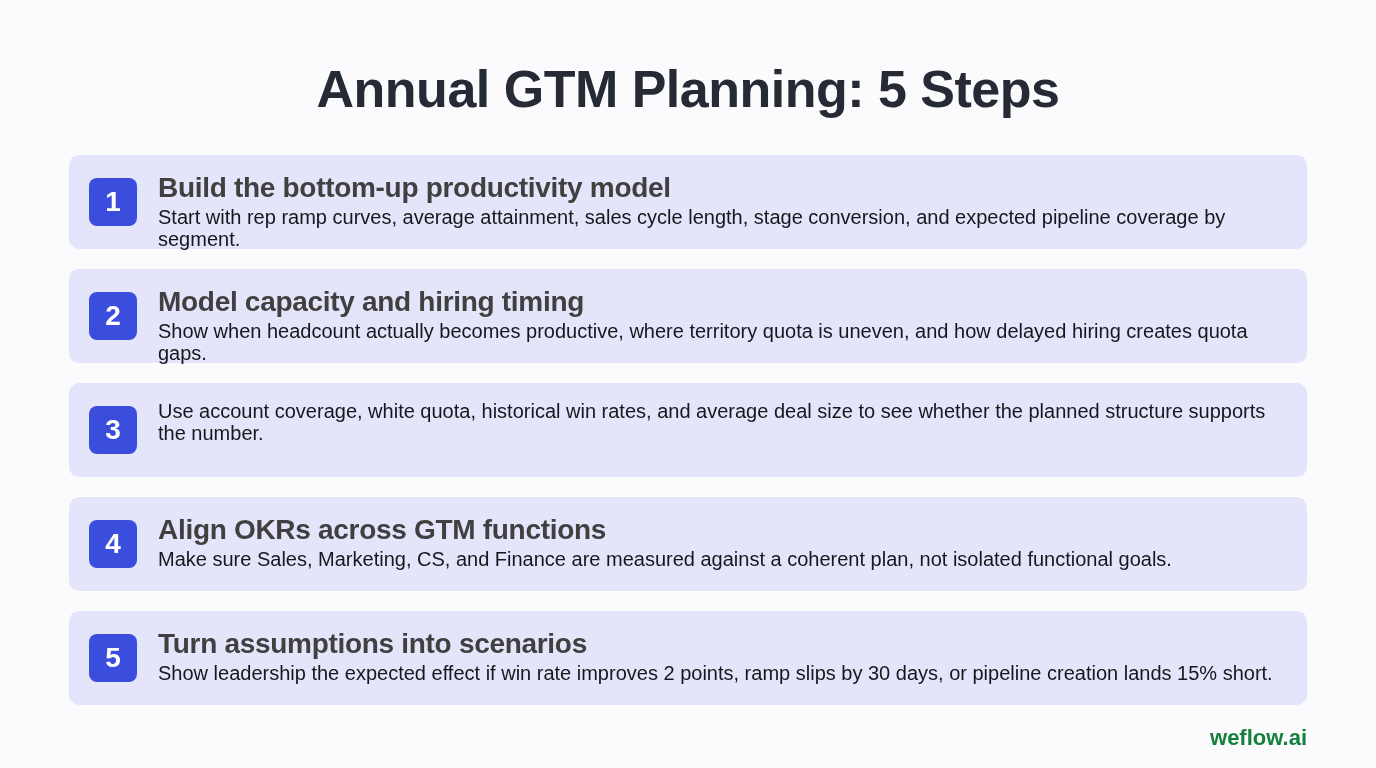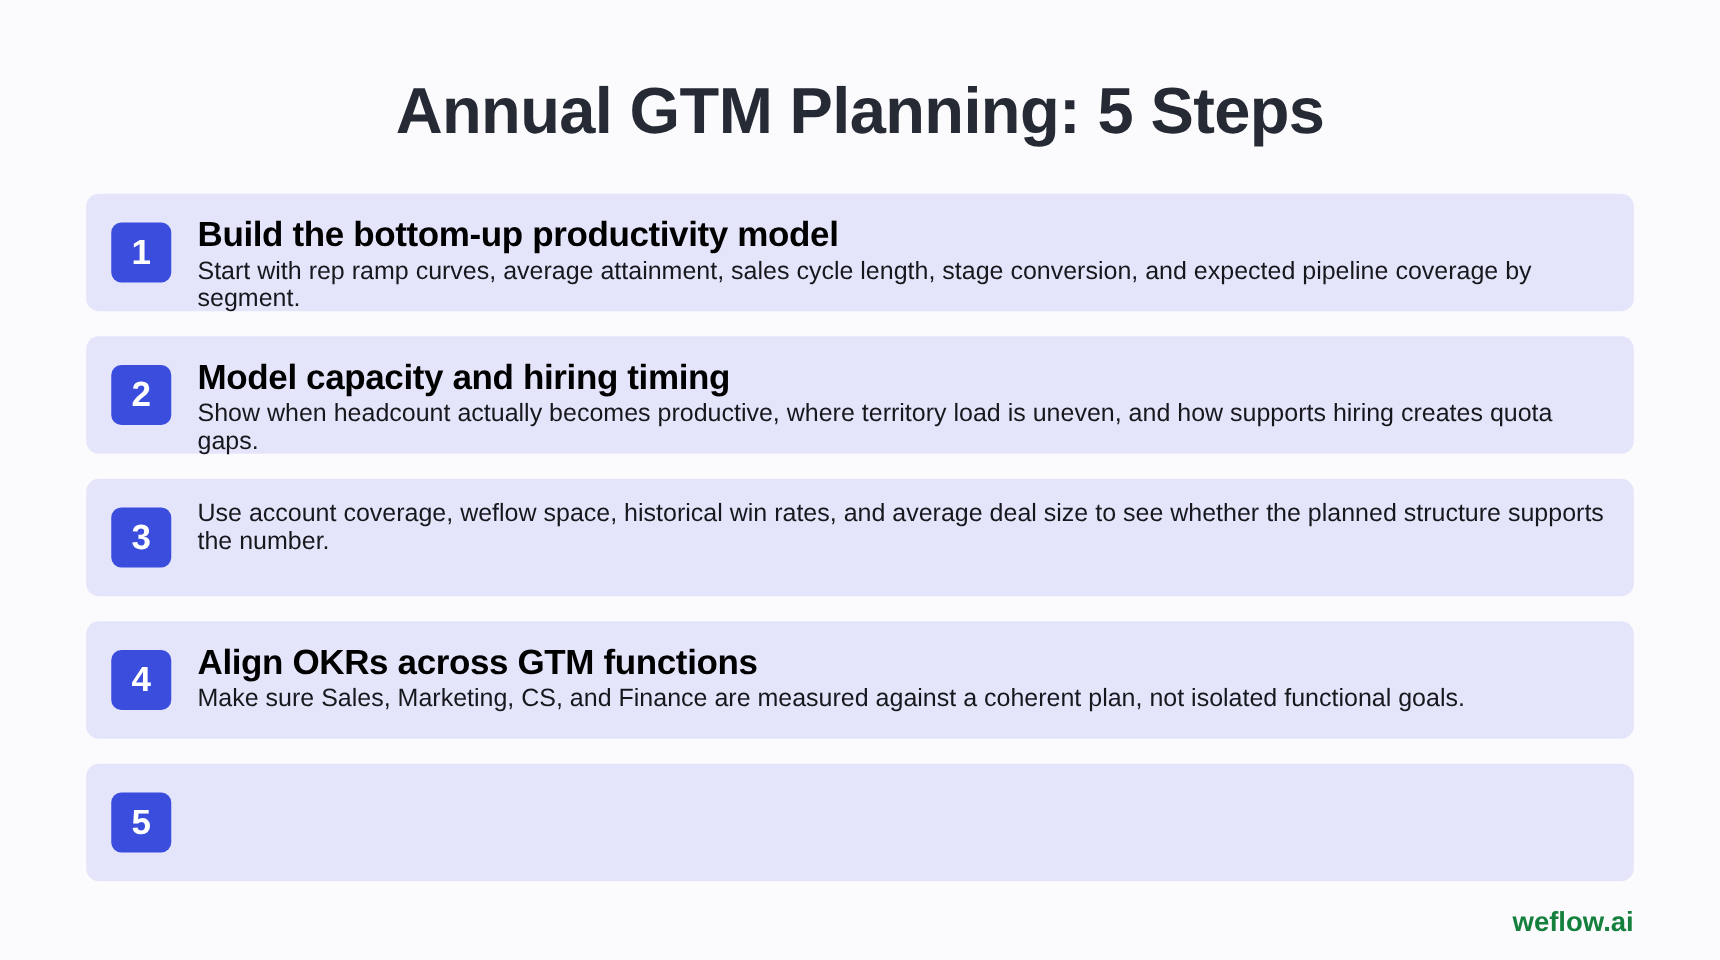--- a/index.html
+++ b/index.html
@@ -62,21 +62,21 @@
     }
     .text {
       position: absolute;
       left: 89px;
       top: 16px;
       right: 16px;
     }
     .heading {
       font-size: 28px;
       font-weight: 700;
-      color: #000000;
+      color: #404040;
       line-height: 34px;
       letter-spacing: -0.3px;
       white-space: nowrap;
     }
     .desc {
       font-size: 20px;
       color: #16181d;
       line-height: 22px;
       margin-top: 1px;
     }
@@ -101,38 +101,42 @@
       <div class="text">
         <div class="heading">Build the bottom-up productivity model</div>
         <div class="desc">Start with rep ramp curves, average attainment, sales cycle length, stage conversion, and expected pipeline coverage by segment.</div>
       </div>
     </div>
 
     <div class="card">
       <div class="badge">2</div>
       <div class="text">
         <div class="heading">Model capacity and hiring timing</div>
-        <div class="desc">Show when headcount actually becomes productive, where territory load is uneven, and how supports hiring creates quota gaps.</div>
+        <div class="desc">Show when headcount actually becomes productive, where territory quota is uneven, and how delayed hiring creates quota gaps.</div>
       </div>
     </div>
 
     <div class="card">
       <div class="badge">3</div>
       <div class="text">
-        <div class="desc">Use account coverage, weflow space, historical win rates, and average deal size to see whether the planned structure supports the number.</div>
+        <div class="desc">Use account coverage, white quota, historical win rates, and average deal size to see whether the planned structure supports the number.</div>
       </div>
     </div>
 
     <div class="card">
       <div class="badge">4</div>
       <div class="text">
         <div class="heading">Align OKRs across GTM functions</div>
         <div class="desc">Make sure Sales, Marketing, CS, and Finance are measured against a coherent plan, not isolated functional goals.</div>
       </div>
     </div>
 
     <div class="card">
       <div class="badge">5</div>
+      <div class="text">
+        <div class="heading">Turn assumptions into scenarios</div>
+        <div class="desc">Show leadership the expected effect if win rate improves 2 points, ramp slips by 30 days, or pipeline creation lands 15% short.</div>
+      </div>
     </div>
   </div>
 
   <div class="brand">weflow.ai</div>
 </div>
 
 </body></html>

